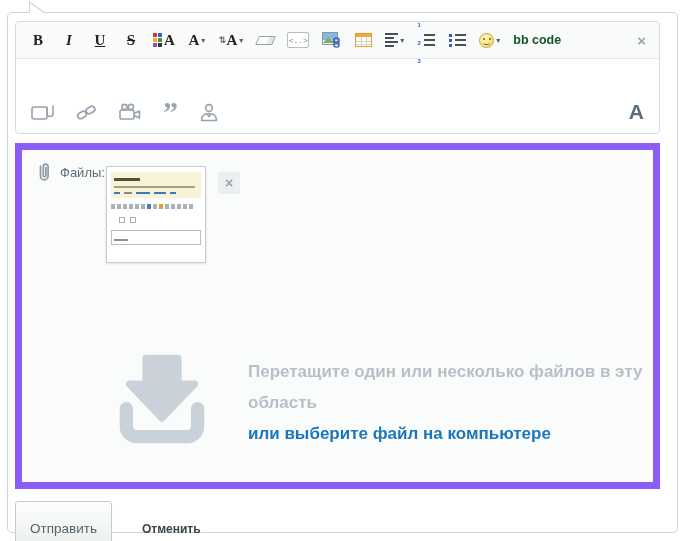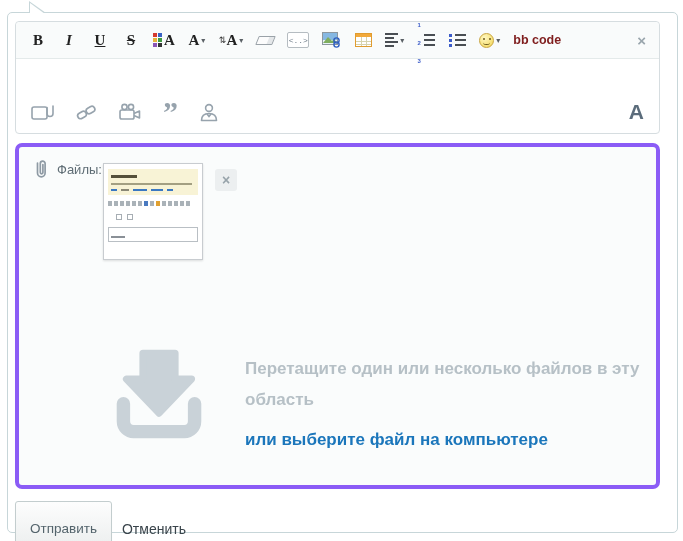--- a/index.html
+++ b/index.html
@@ -59,34 +59,34 @@
   .list-bars { display:flex; flex-direction:column; gap:3px; }
   .list-bars i { width:11px; height:2px; background:#4a4f54; display:block; }
 
   .smiley { width:15px; height:15px; border-radius:50%; border:1px solid #c9a53e;
             background:radial-gradient(circle at 35% 30%, #fff7c0, #f2d656); position:relative; }
   .smiley::before { content:""; position:absolute; left:3px; top:4px; width:2px; height:2px; border-radius:50%;
                     background:#6b5a1e; box-shadow:6px 0 0 #6b5a1e; }
   .smiley::after { content:""; position:absolute; left:3px; top:6px; width:7px; height:4px;
                    border-bottom:1.5px solid #6b5a1e; border-radius:50%; }
 
-  .bbcode { font-weight:bold; font-size:12.5px; color:#7f1d1d; letter-spacing:0; }
+  .bbcode { font-weight:bold; font-size:12.5px; color:#14532d; letter-spacing:0; }
   .tb-close { margin-left:auto; color:#9aa6ad; font-size:15px; font-weight:bold; cursor:pointer; }
 
   .editor-content { height:30px; background:#fff; cursor:text; }
 
   .insert-row { position:absolute; left:15px; right:15px; bottom:9px; display:flex; align-items:center; gap:21px; }
   .ins { display:inline-flex; align-items:center; cursor:pointer; }
   .quote-glyph::before { content:"\201D"; font-family:"Liberation Serif", serif; font-size:30px; line-height:14px;
                          color:#97a3ad; font-weight:bold; }
   .mode-a { margin-left:auto; font-size:21px; font-weight:bold; color:#5b6c7b; cursor:pointer; }
 
   
   .attach-box { position:absolute; left:7px; top:130px; width:645px; height:346px;
-                background:#fafcfc; border:4px solid #8b5cf6; border-radius:7px; }
+                background:#fafcfc; border:7px solid #8b5cf6; border-radius:0; }
   .clip-wrap { position:absolute; left:13px; top:11px; }
   .attach-label { position:absolute; left:38px; top:15px; font-size:13px; color:#5f6d75; }
 
   .thumb { position:absolute; left:84px; top:16px; width:100px; height:97px; background:#fff;
            border:1px solid #c8ccd0; box-shadow:0 1px 2px rgba(0,0,0,.12); padding:5px 4px; cursor:pointer; }
   .t-beige { background:#f8f3d6; padding:4px 3px; }
   .t-bold { width:26px; height:3px; background:#55503a; margin:2px 0 5px; }
   .t-line { height:2px; background:#a39f82; width:96%; margin-bottom:4px; }
   .t-links { display:flex; gap:4px; }
   .t-links i { display:block; height:2px; }
@@ -99,31 +99,31 @@
   .t-input { margin-top:7px; border:1px solid #b9bfc4; height:15px; padding:2px; }
   .t-input i { display:block; width:14px; height:2px; background:#8a9097; margin-top:6px; }
 
   .thumb-remove { position:absolute; left:196px; top:22px; width:22px; height:22px; background:#eceff0;
                   border-radius:3px; display:flex; align-items:center; justify-content:center;
                   color:#97a3aa; font-size:14px; font-weight:bold; cursor:pointer; }
 
   .file-name { position:absolute; left:84px; top:122px; width:118px; font-size:13.5px; line-height:22px;
                color:#2d7ab9; cursor:pointer; }
 
-  .dropzone { position:absolute; left:90px; top:198px; display:flex; gap:36px; align-items:flex-start; }
+  .dropzone { position:absolute; left:90px; top:198px; display:flex; gap:36px; align-items:center; }
   .drop-text { width:420px; padding-top:8px; }
   .drop-line { font-size:17px; line-height:31px; color:#b6c0c6; font-weight:bold; }
-  .drop-browse { font-size:17px; line-height:31px; color:#1b76bb; font-weight:bold; cursor:pointer;margin-top:9px; }
+  .drop-browse { font-size:17px; line-height:31px; color:#1b76bb; font-weight:bold; cursor:pointer; }
 
   
   .footer { position:absolute; left:7px; top:488px; display:flex; align-items:center; }
   .btn-submit { background:linear-gradient(#fdfdfd,#e9ecec); border:1px solid #c3cdce; border-radius:3px;
                 color:#54646c; font-size:13.5px; padding:19px 14px; cursor:pointer;
                 box-shadow:0 1px 1px rgba(0,0,0,.06); font-family:"Liberation Sans", sans-serif; }
-  .btn-cancel { margin-left:10px; color:#3a444b; font-size:14px; cursor:pointer; }
+  .btn-cancel { margin-left:30px; color:#3a444b; font-size:12px; cursor:pointer;font-weight:bold; }
 
   svg { display:block; }
 </style>
 </head>
 <body>
 
 <div class="page">
   <div class="bubble">
     <div class="tail-border"></div>
     <div class="tail-fill"></div>

